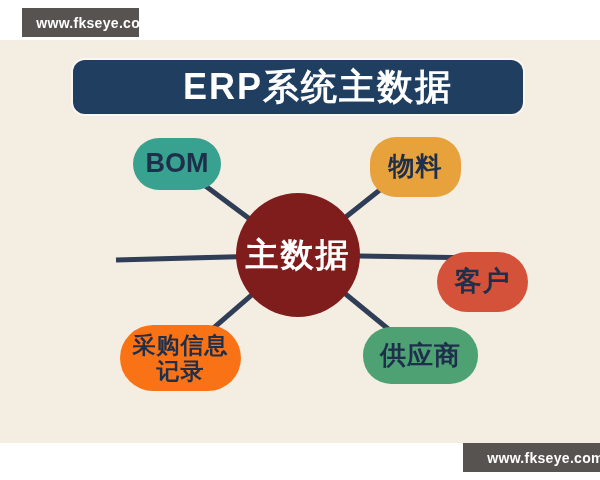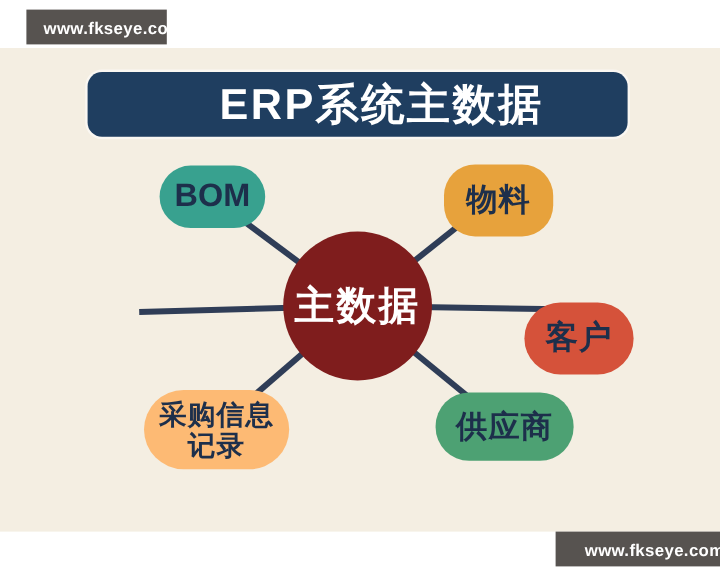--- a/index.html
+++ b/index.html
@@ -75,21 +75,21 @@
 
   <div class="center-node" style="background-color: #7f1d1d; color: rgb(255, 255, 255);">主数据</div>
 
   <div class="pill pill-bom" style="background-color: rgb(56, 161, 143); color: rgb(29, 47, 75);">BOM</div>
 
   <div class="pill pill-material" style="background-color: rgb(231, 162, 60); color: rgb(29, 47, 75);">物料</div>
 
 
   <div class="pill pill-customer" style="background-color: rgb(213, 82, 58); color: rgb(29, 47, 75);">客户</div>
 
-  <div class="pill pill-purchase" style="background-color: #fdba74; color: rgb(29, 47, 75);">
+  <div class="pill pill-purchase" style="background-color: #f97316; color: rgb(29, 47, 75);">
     <span>采购信息</span>
     <span>记录</span>
   </div>
 
   <div class="pill pill-supplier" style="background-color: rgb(77, 161, 115); color: rgb(29, 47, 75); font-family: Liberation Serif, serif;">供应商</div>
 
   <div class="watermark wm-bottom" style="background-color: rgb(87, 83, 80); color: rgb(255, 255, 255);">www.fkseye.com</div>
 
 </div>
 

